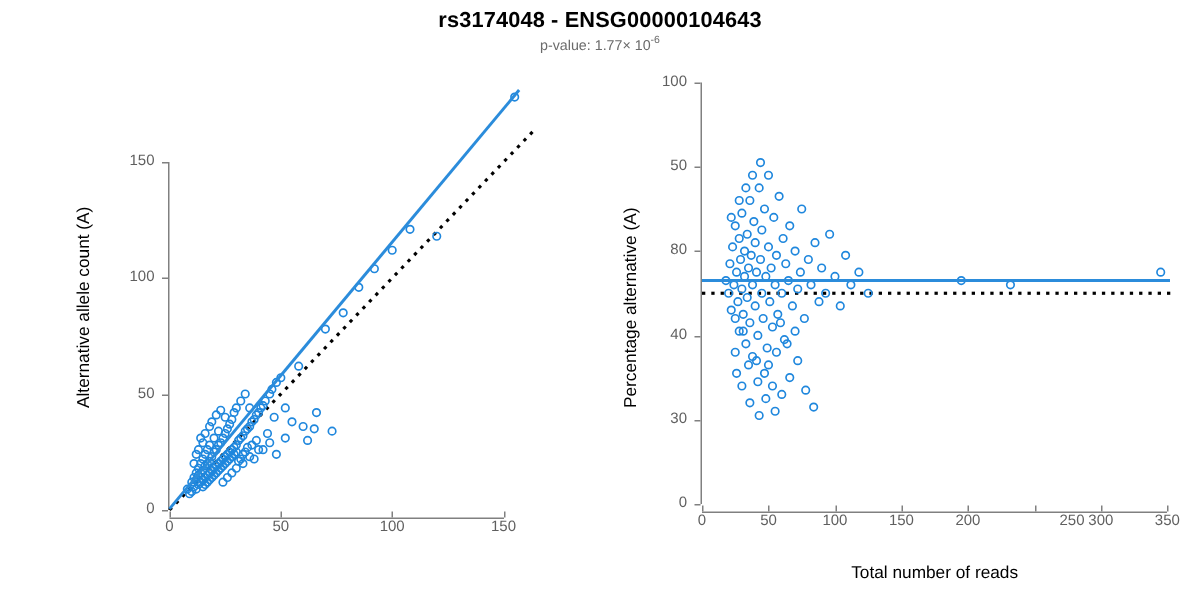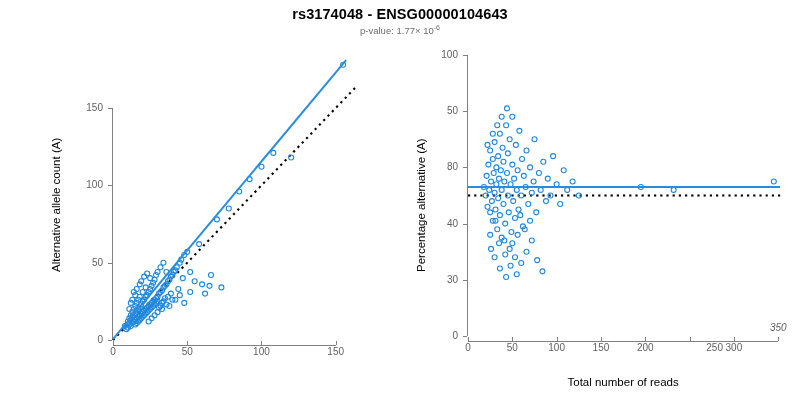--- a/index.html
+++ b/index.html
@@ -349,21 +349,21 @@
       <div class="ticklabel x" style="left: 136.636px; width: 40px; top: 342px; color: rgb(95, 95, 95);">100</div>
       <div class="tick x" style="left: 200.955px; top: 337px; background: rgb(128, 128, 128);"></div>
       <div class="ticklabel x" style="left: 180.955px; width: 40px; top: 342px; color: rgb(95, 95, 95);">150</div>
       <div class="tick x" style="left: 245.273px; top: 337px; background: rgb(128, 128, 128);"></div>
       <div class="ticklabel x" style="left: 225.273px; width: 40px; top: 342px; color: rgb(95, 95, 95);">200</div>
       <div class="tick x" style="left: 289.591px; top: 337px; background: rgb(128, 128, 128);"></div>
       <div class="ticklabel x" style="left: 283px; width: 40px; top: 342px; color: rgb(95, 95, 95); text-align: right;">250</div>
       <div class="tick x" style="left: 333.909px; top: 337px; background: rgb(128, 128, 128);"></div>
       <div class="ticklabel x" style="left: 313.909px; width: 40px; top: 342px; color: rgb(95, 95, 95);">300</div>
       <div class="tick x" style="left: 378.227px; top: 337px; background: rgb(128, 128, 128);"></div>
-      <div class="ticklabel x" style="left: 358.227px; width: 40px; top: 322px; color: rgb(95, 95, 95); font-style: italic;">350</div>
+      <div class="ticklabel x" style="left: 358.227px; width: 40px; top: 342px; color: rgb(95, 95, 95);">350</div>
       <div class="axistitle x" style="left: 28px; width: 390.227px; top: 376px; color: rgb(0, 0, 0);">Total number of reads</div>
       <div class="axistitle y" style="left: 15px; top: 272px; color: rgb(0, 0, 0);">Percentage alternative (A)</div>
       <svg class="layer" width="400" height="400">
         <g>
           <line x1="68.00" y1="195.50" x2="70.20" y2="195.50" stroke="#000000" class="reflineseg"></line>
           <line x1="74.20" y1="195.50" x2="76.40" y2="195.50" stroke="#000000" class="reflineseg"></line>
           <line x1="80.40" y1="195.50" x2="82.60" y2="195.50" stroke="#000000" class="reflineseg"></line>
           <line x1="86.60" y1="195.50" x2="88.80" y2="195.50" stroke="#000000" class="reflineseg"></line>
           <line x1="92.80" y1="195.50" x2="95.00" y2="195.50" stroke="#000000" class="reflineseg"></line>
           <line x1="99.00" y1="195.50" x2="101.20" y2="195.50" stroke="#000000" class="reflineseg"></line>

